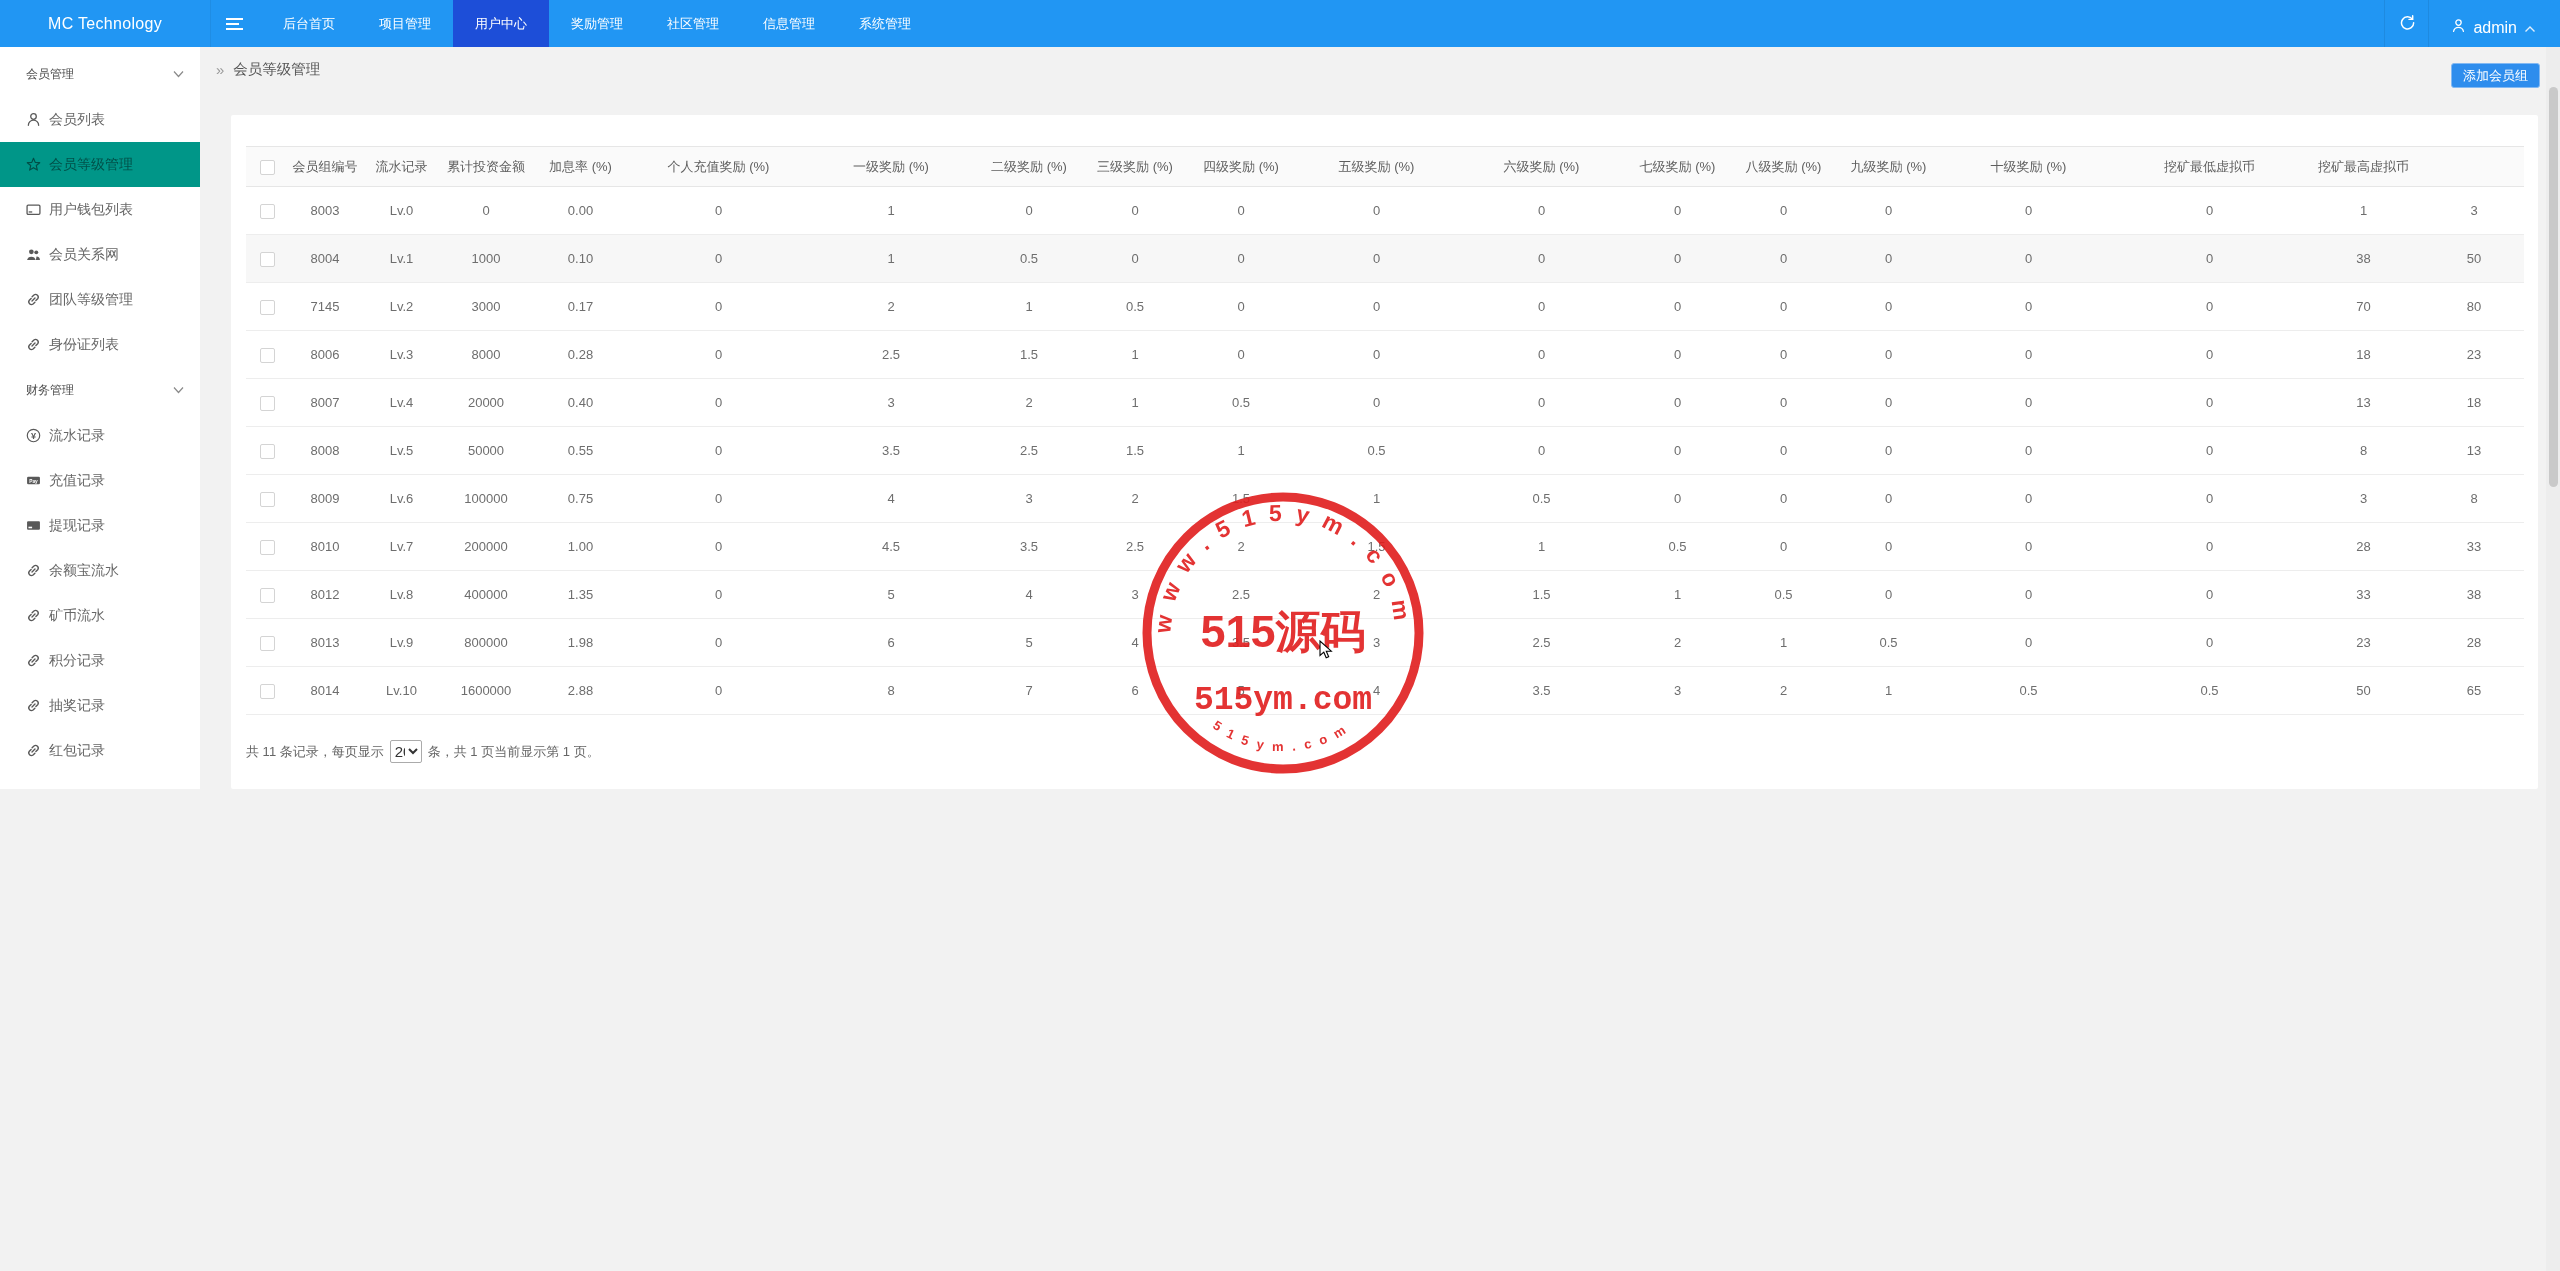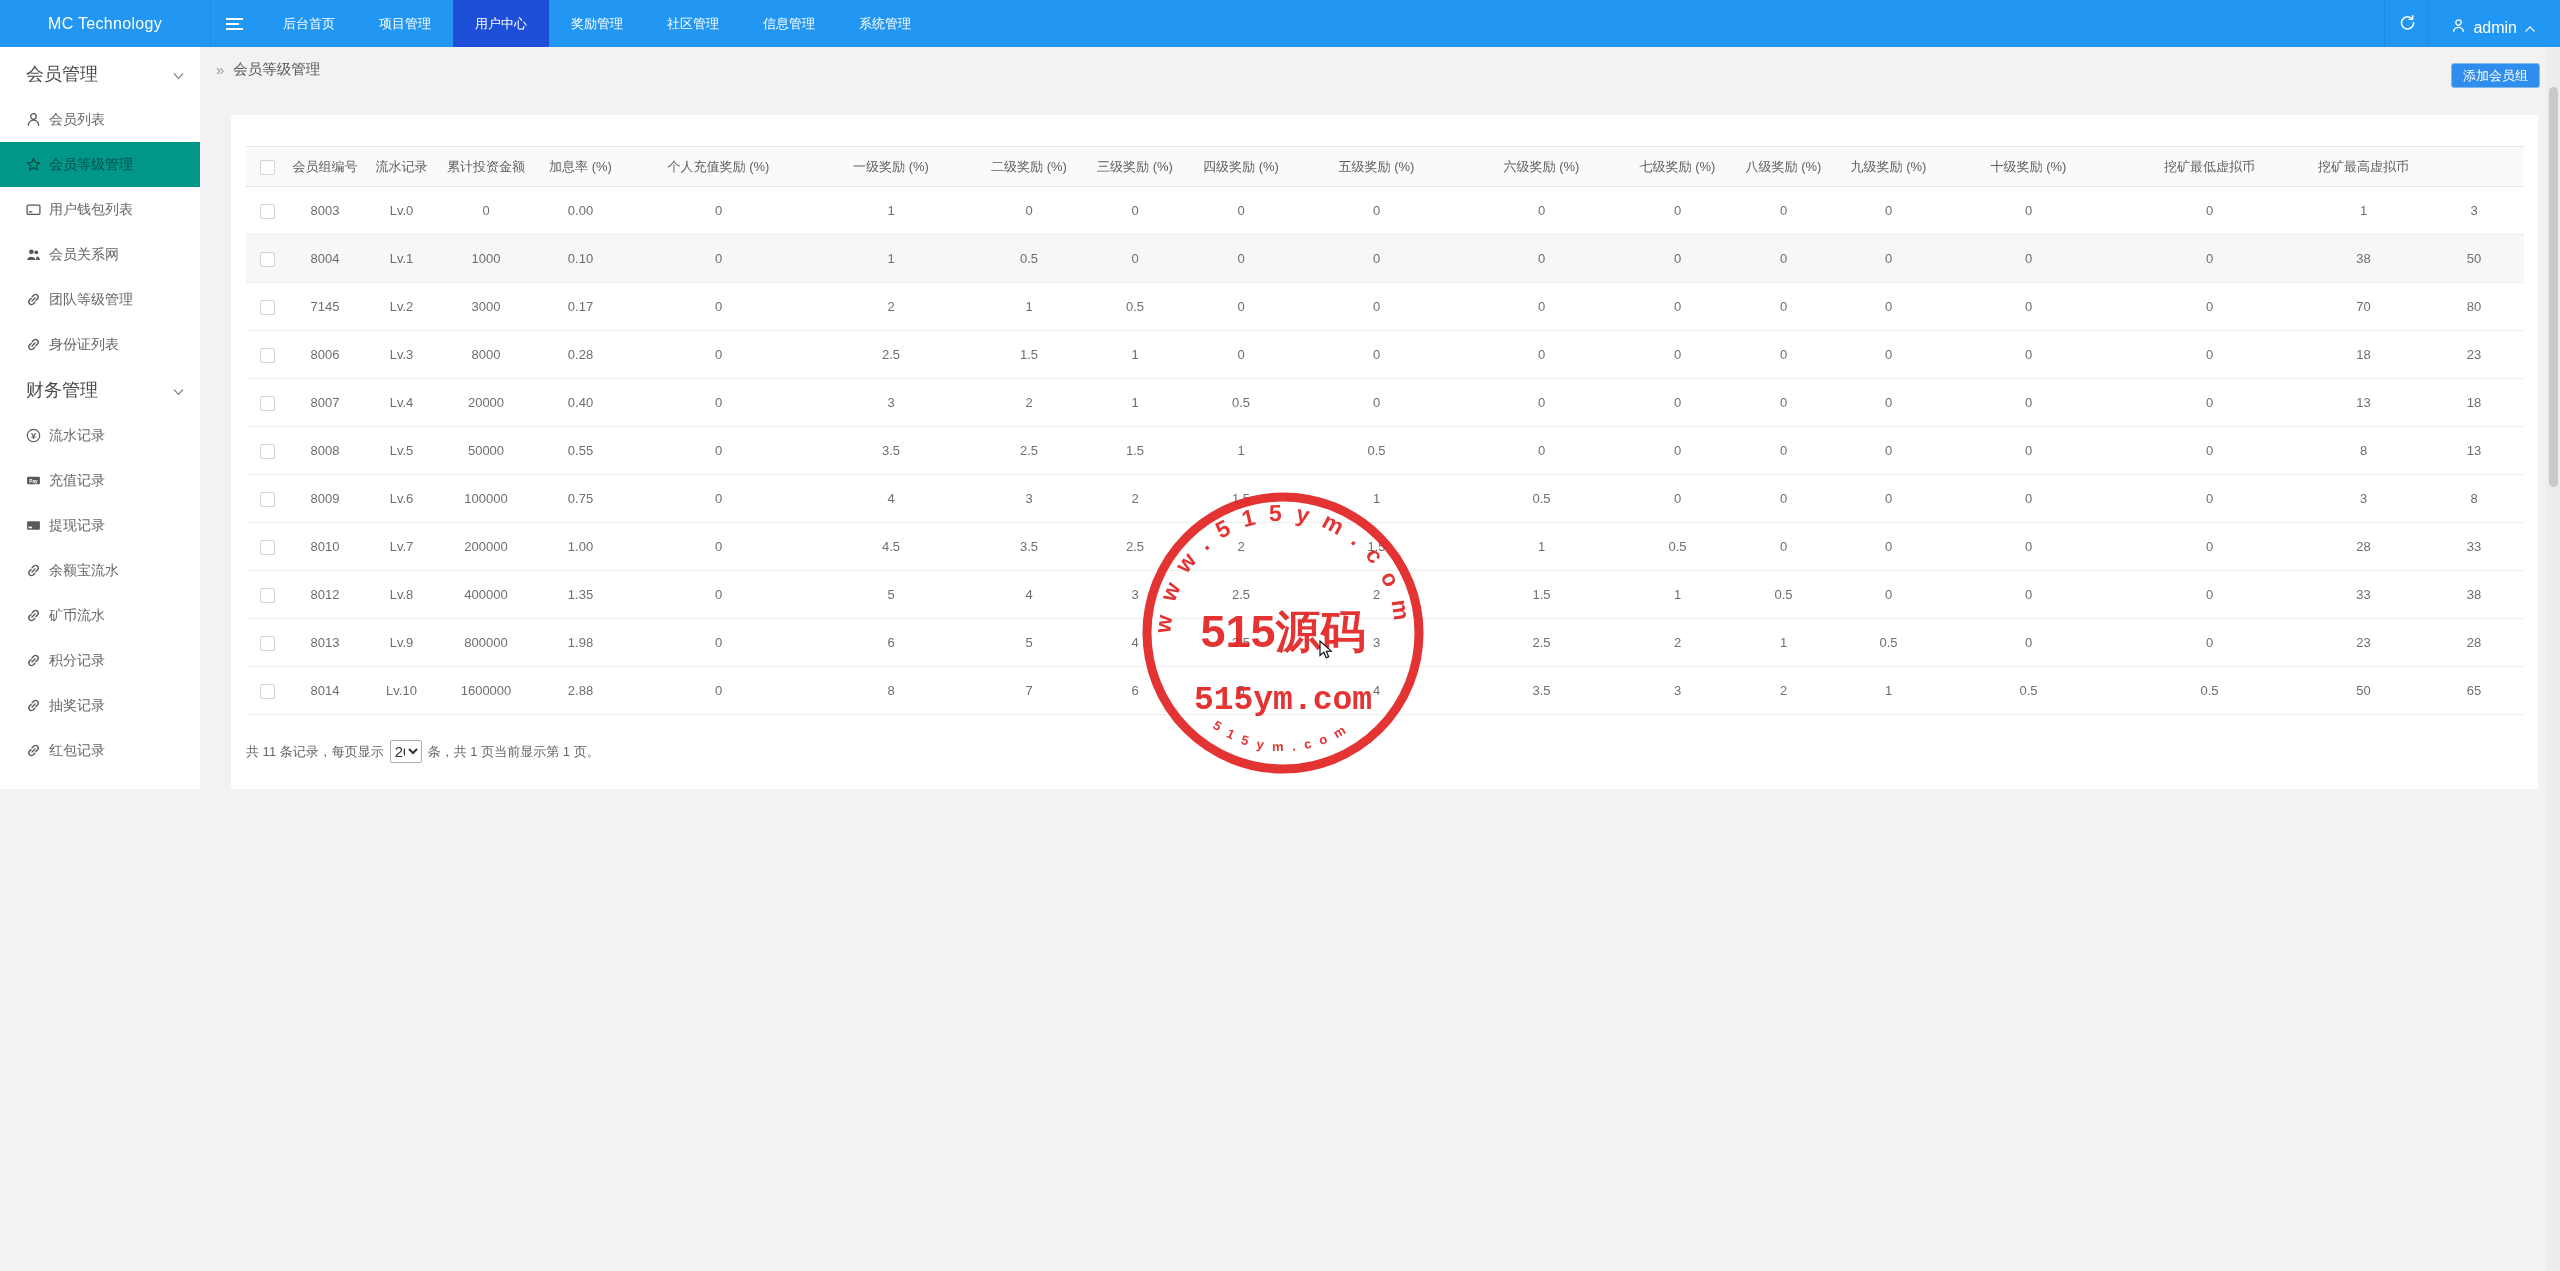--- a/index.html
+++ b/index.html
@@ -19,21 +19,21 @@
   .nav-item { padding:0 22px; display:flex; align-items:center; font-size:13px; cursor:pointer; }
   .nav-item.active { background:#1d4ed8; }
   .nav-right { margin-left:auto; display:flex; align-items:stretch; }
   .nav-refresh { width:45px; display:flex; align-items:center; justify-content:center;
     border-left:1px solid rgba(0,0,0,0.08); border-right:1px solid rgba(0,0,0,0.08); cursor:pointer; }
   .nav-user { display:flex; align-items:center; gap:7px; padding:8px 24px 0 22px; font-size:16px; cursor:pointer; }
 
   
   .sidebar { position:absolute; left:0; top:47px; width:200px; height:742px; background:#fff; z-index:20; }
   .side-section { height:46px; display:flex; align-items:center; padding:0 16px 0 26px;
-    font-size:18px; color:#4a4a4a; cursor:pointer; }
+    font-size:12px; color:#4a4a4a; cursor:pointer; }
   .side-section:first-child { height:50px; padding-top:4px; }
   .side-section .sec-label { flex:1; }
   .side-item { height:45px; display:flex; align-items:center; padding-left:26px;
     font-size:14px; color:#666; cursor:pointer; }
   .side-item .s-icon { width:15px; height:15px; margin-right:8px; color:#595959; flex:none; display:inline-flex; }
   .side-item .s-icon svg { width:15px; height:15px; }
   .side-item.active { background:#009688; color:rgba(0,0,0,0.48); }
   .side-item.active .s-icon { color:rgba(0,0,0,0.48); }
 
   

